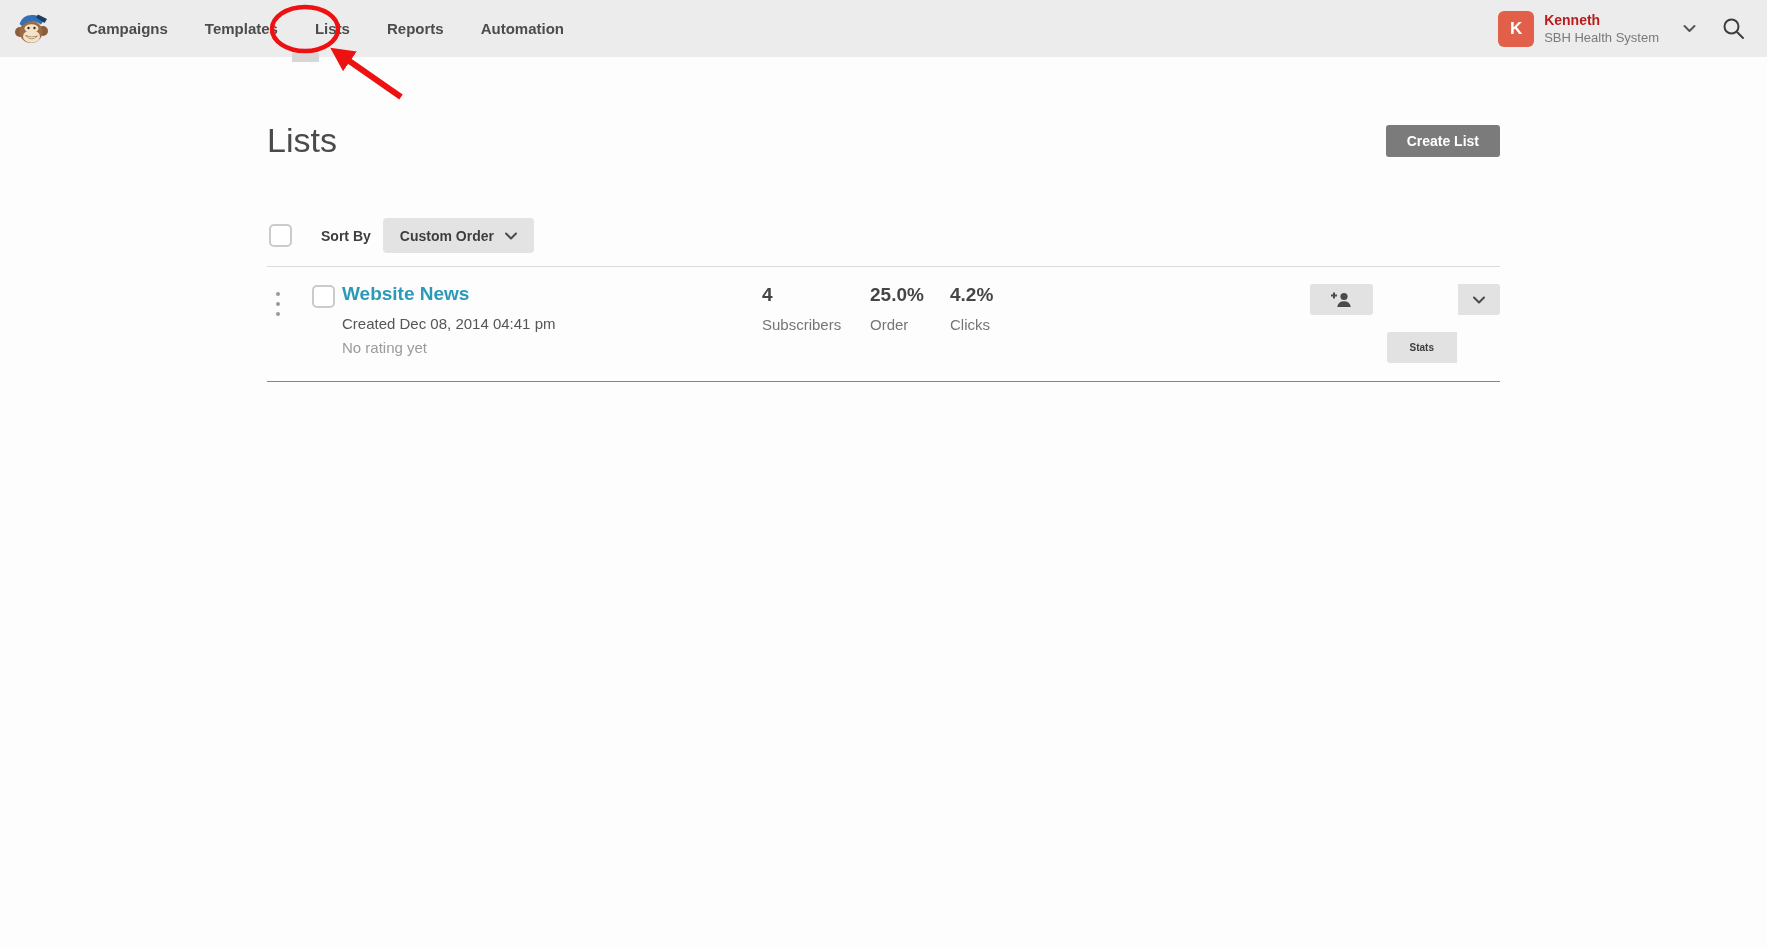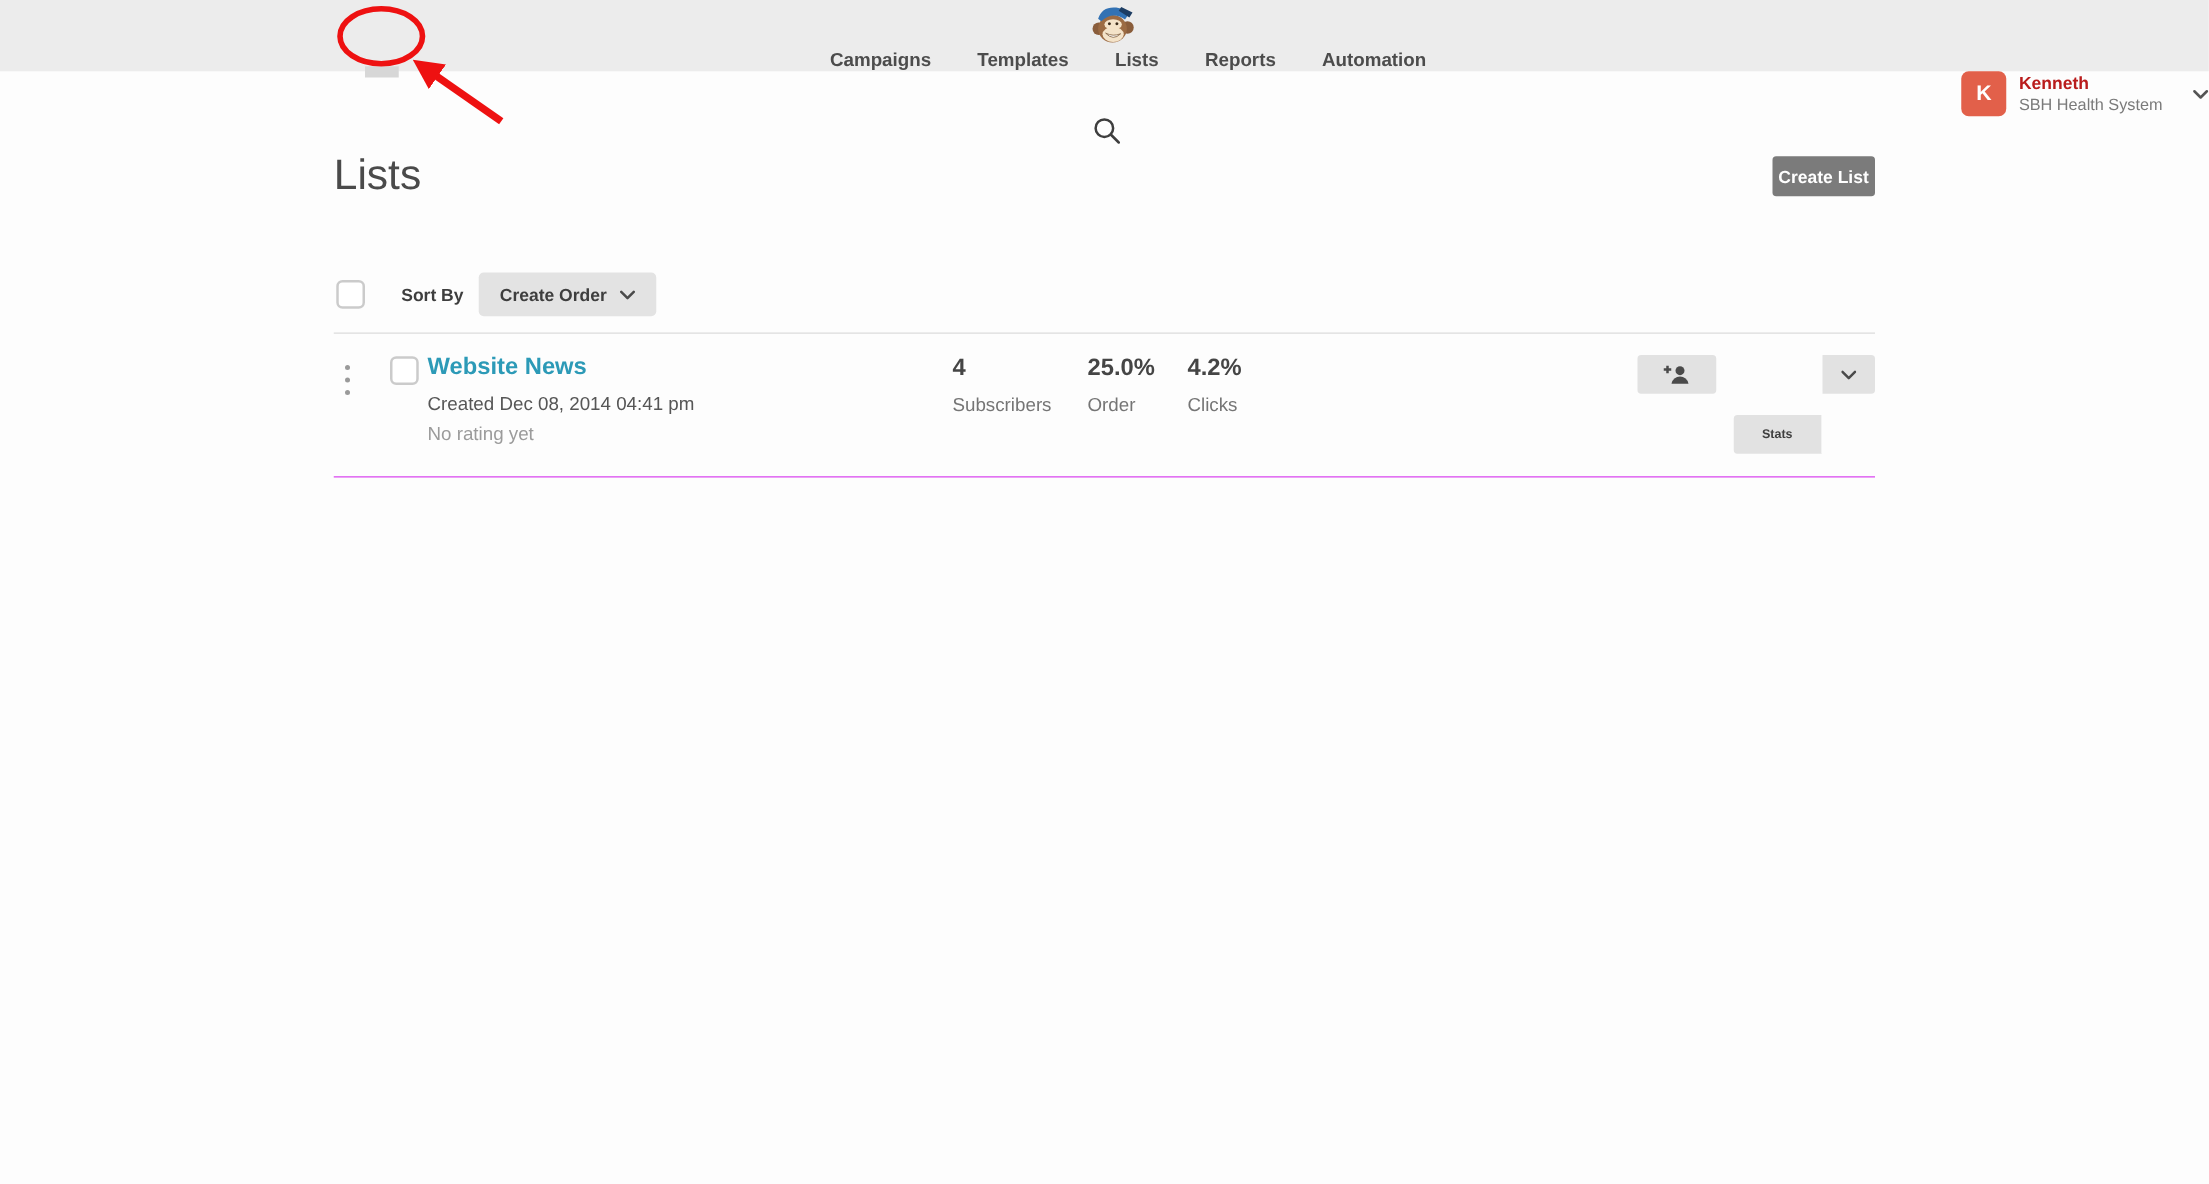--- a/index.html
+++ b/index.html
@@ -7,21 +7,21 @@
   body {
     width:1767px; height:947px; overflow:hidden; position:relative;
     background:#fdfdfd;
     font-family:"Liberation Sans","DejaVu Sans",sans-serif;
     color:#4a4a4a;
   }
 
   
   .header {
     height:57px; background:#ececec; display:flex; align-items:center;
-    position:relative; z-index:2;flex-direction:column;
+    position:relative; z-index:2;
   }
   .logo { width:36px; height:40px; margin-left:13px; cursor:pointer; flex:none; }
   .nav { display:flex; margin-left:38px; gap:37px; align-items:center; }
   .nav-item { font-size:15px; font-weight:600; color:#4c4c4c; cursor:pointer; white-space:nowrap; }
   .account { margin-left:auto; display:flex; align-items:center; cursor:pointer; }
   .avatar {
     width:36px; height:36px; border-radius:6px; background:#e2604a; color:#fff;
     font-size:17px; font-weight:700; display:flex; align-items:center; justify-content:center;
   }
   .acct-text { margin-left:10px; line-height:18px; }
@@ -37,21 +37,21 @@
   }
 
   
   .annotation { position:absolute; left:0; top:0; z-index:30; pointer-events:none; }
 
   
   .container { width:1233px; margin:0 auto; position:relative; }
   .page-head { display:flex; justify-content:space-between; align-items:center; padding-top:64px; }
   .page-title { margin:0; font-size:34px; font-weight:400; color:#4a4a4a; }
   .create-btn {
-    height:32px; padding:0 5px; background:#7b7b7b; color:#fff; border:none;
+    height:32px; padding:0 21px; background:#7b7b7b; color:#fff; border:none;
     border-radius:3px; font-size:14px; font-weight:700; cursor:pointer;
     font-family:inherit;
   }
 
   .sort-row { margin-top:58px; display:flex; align-items:center; height:35px; }
   .checkbox {
     width:23px; height:23px; border:2px solid #cbcbcb; border-radius:5px;
     background:#fff; cursor:pointer; flex:none; display:inline-block;
   }
   .sort-row .checkbox { margin-left:2px; }
@@ -164,21 +164,21 @@
 
   <div class="page-head">
     <h1 class="page-title">Lists</h1>
     <button class="create-btn">Create List</button>
   </div>
 
   <div class="sort-row">
     <span class="checkbox"></span>
     <span class="sort-label">Sort By</span>
     <button class="sort-btn">
-      <span>Create Order</span>
+      <span>Custom Order</span>
       <svg width="12" height="8" viewBox="0 0 12 8">
           <path d="M1 1.5 L6 6.5 L11 1.5" fill="none" stroke="#4a4a4a" stroke-width="2" stroke-linecap="round" stroke-linejoin="round"></path>
         </svg>
     </button>
   </div>
 
   <hr class="rule">
 
   <div class="list-row">
     <div class="drag">

